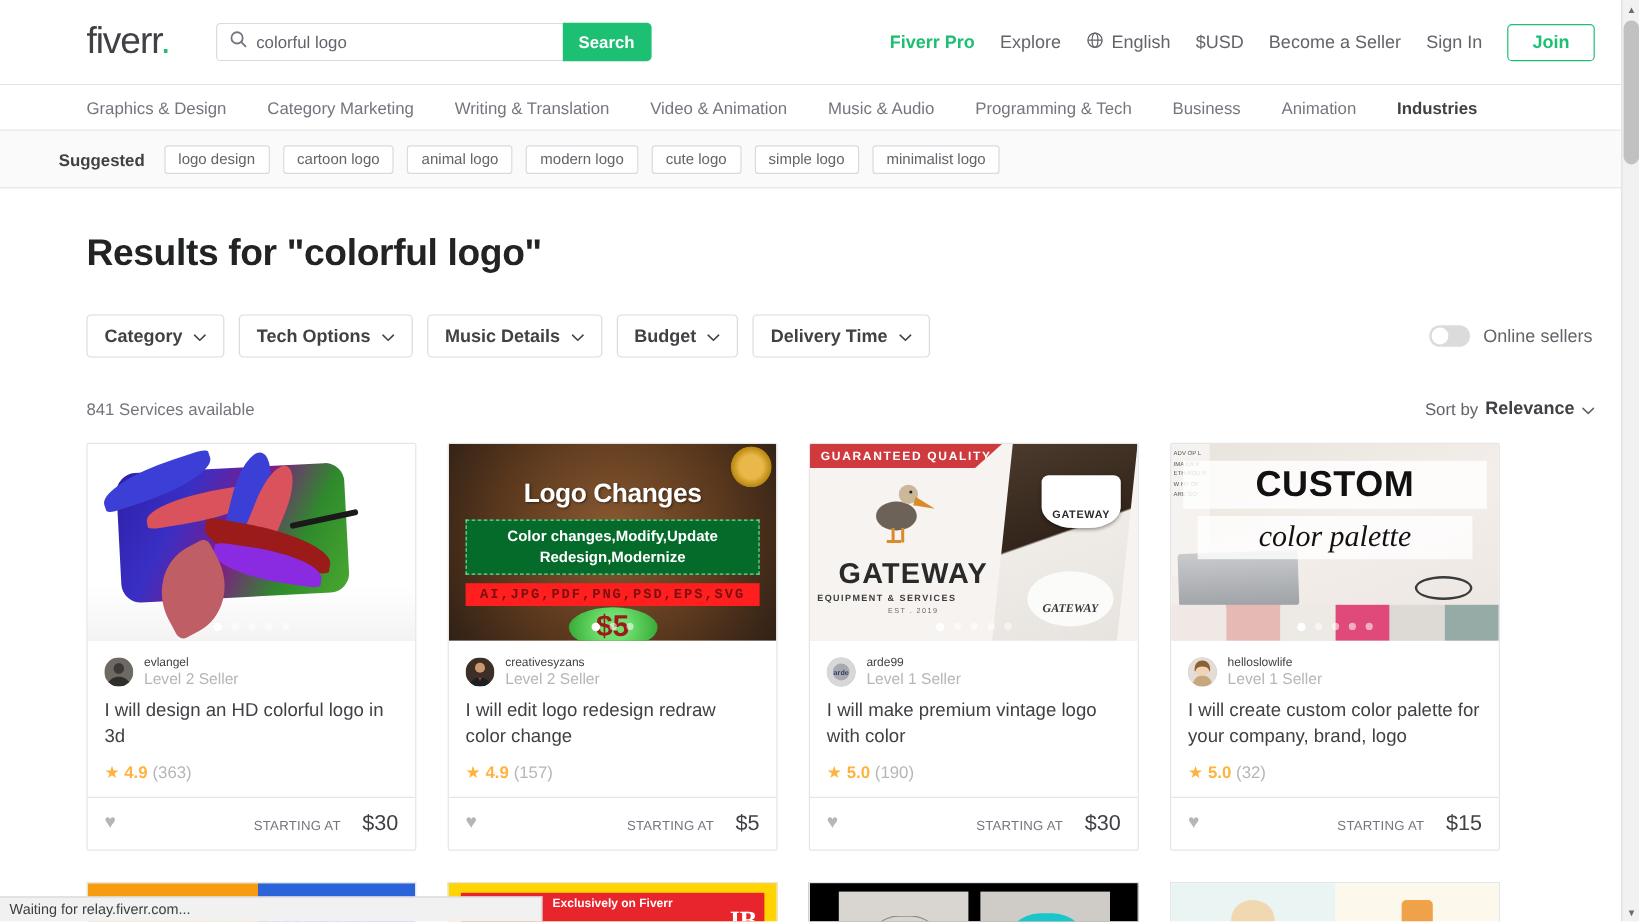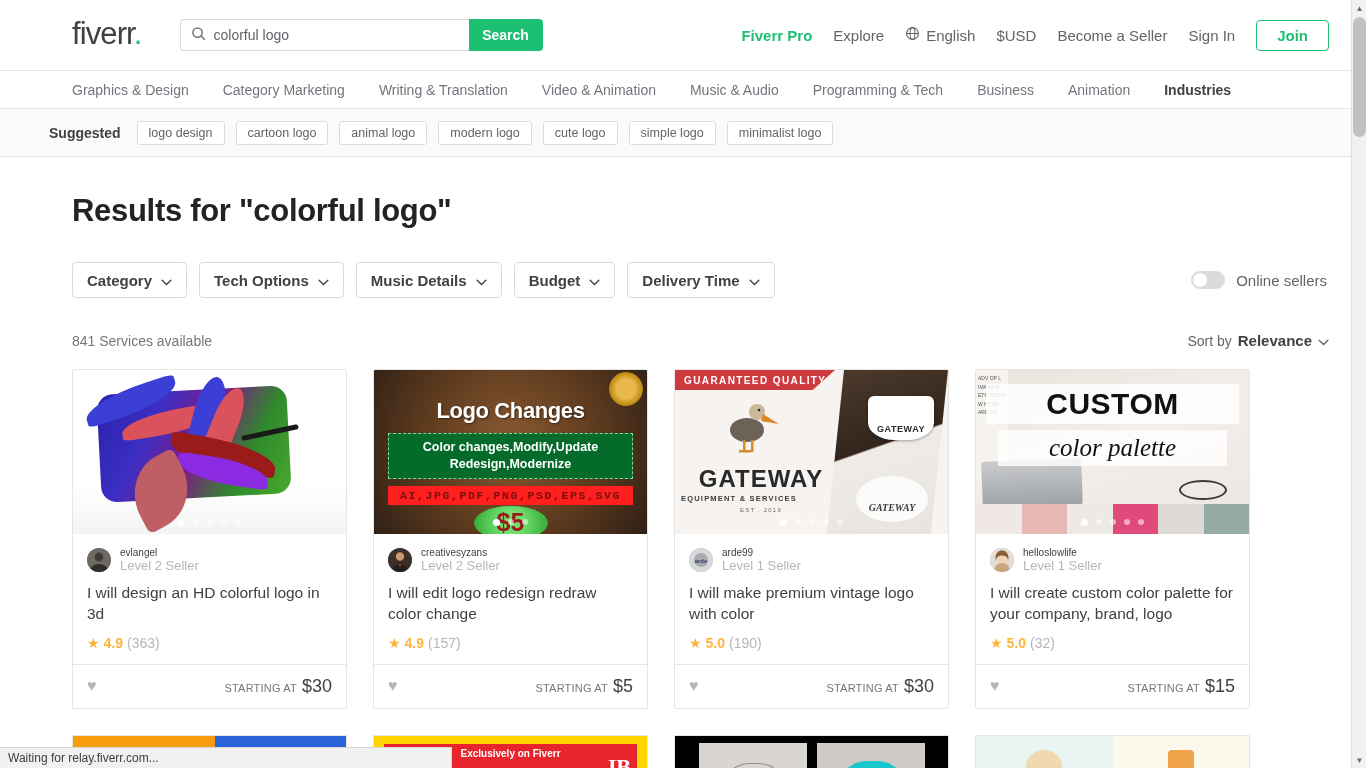--- a/index.html
+++ b/index.html
@@ -288,21 +288,21 @@
   .rating .cnt { color: #b5b6ba; }
 
   .cardfoot {
     border-top: 1px solid #e4e5e7;
     height: 44px;
     display: flex;
     align-items: center;
     padding: 0 14px;
   }
   .heart { color: #b5b6ba; font-size: 16px; cursor: pointer; }
-  .price { margin-left: auto; display: flex; align-items: baseline; gap: 5px; }
+  .price { margin-left: auto; display: flex; align-items: baseline; gap: 18px; }
   .price .lbl2 { font-size: 11px; color: #74767e; text-transform: uppercase; letter-spacing: .2px;}
   .price .amt { font-size: 18px; color: #404145; font-weight: 400; }
 
   
   .scrollbar {
     position: absolute;
     top: 0; right: 0;
     width: 15px; height: 768px;
     background: #f1f1f1;
     border-left: 1px solid #e0e0e0;

